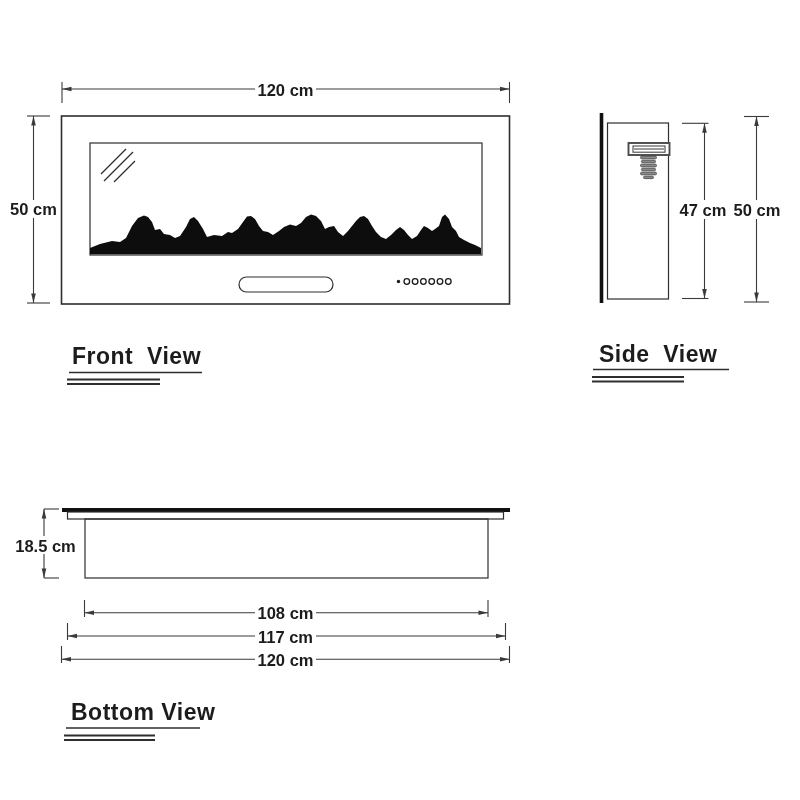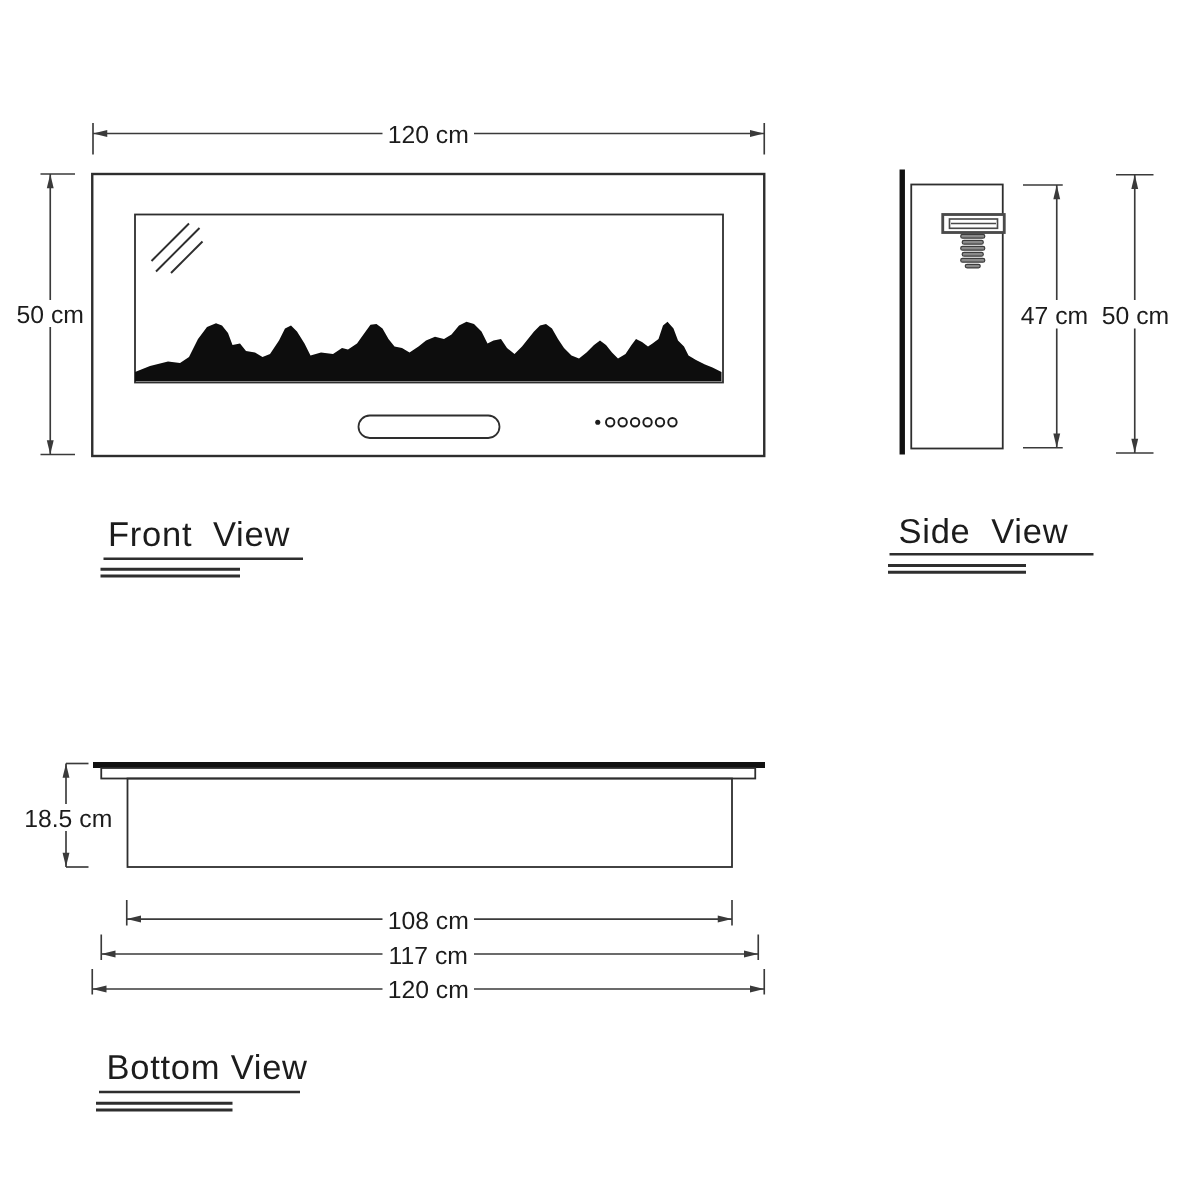--- a/index.html
+++ b/index.html
@@ -9,20 +9,21 @@
     width: 800px;
     height: 800px;
     overflow: hidden;
     font-family: "Liberation Sans", sans-serif;
   }
   #canvas-wrap {
     position: absolute;
     left: 0; top: 0;
     width: 800px; height: 800px;
     background: #ffffff;
+    font-weight: bold;
   }
   svg { display: block; }
   svg text {
     font-family: "Liberation Sans", sans-serif;
     fill: #1c1c1c;
     white-space: pre;
   }
   .dim-text { font-size: 16.5px; }
   .view-label { font-size: 23px; letter-spacing: 0.5px; }
   .obj { stroke: #2e2e2e; stroke-width: 1.6; fill: none; }

